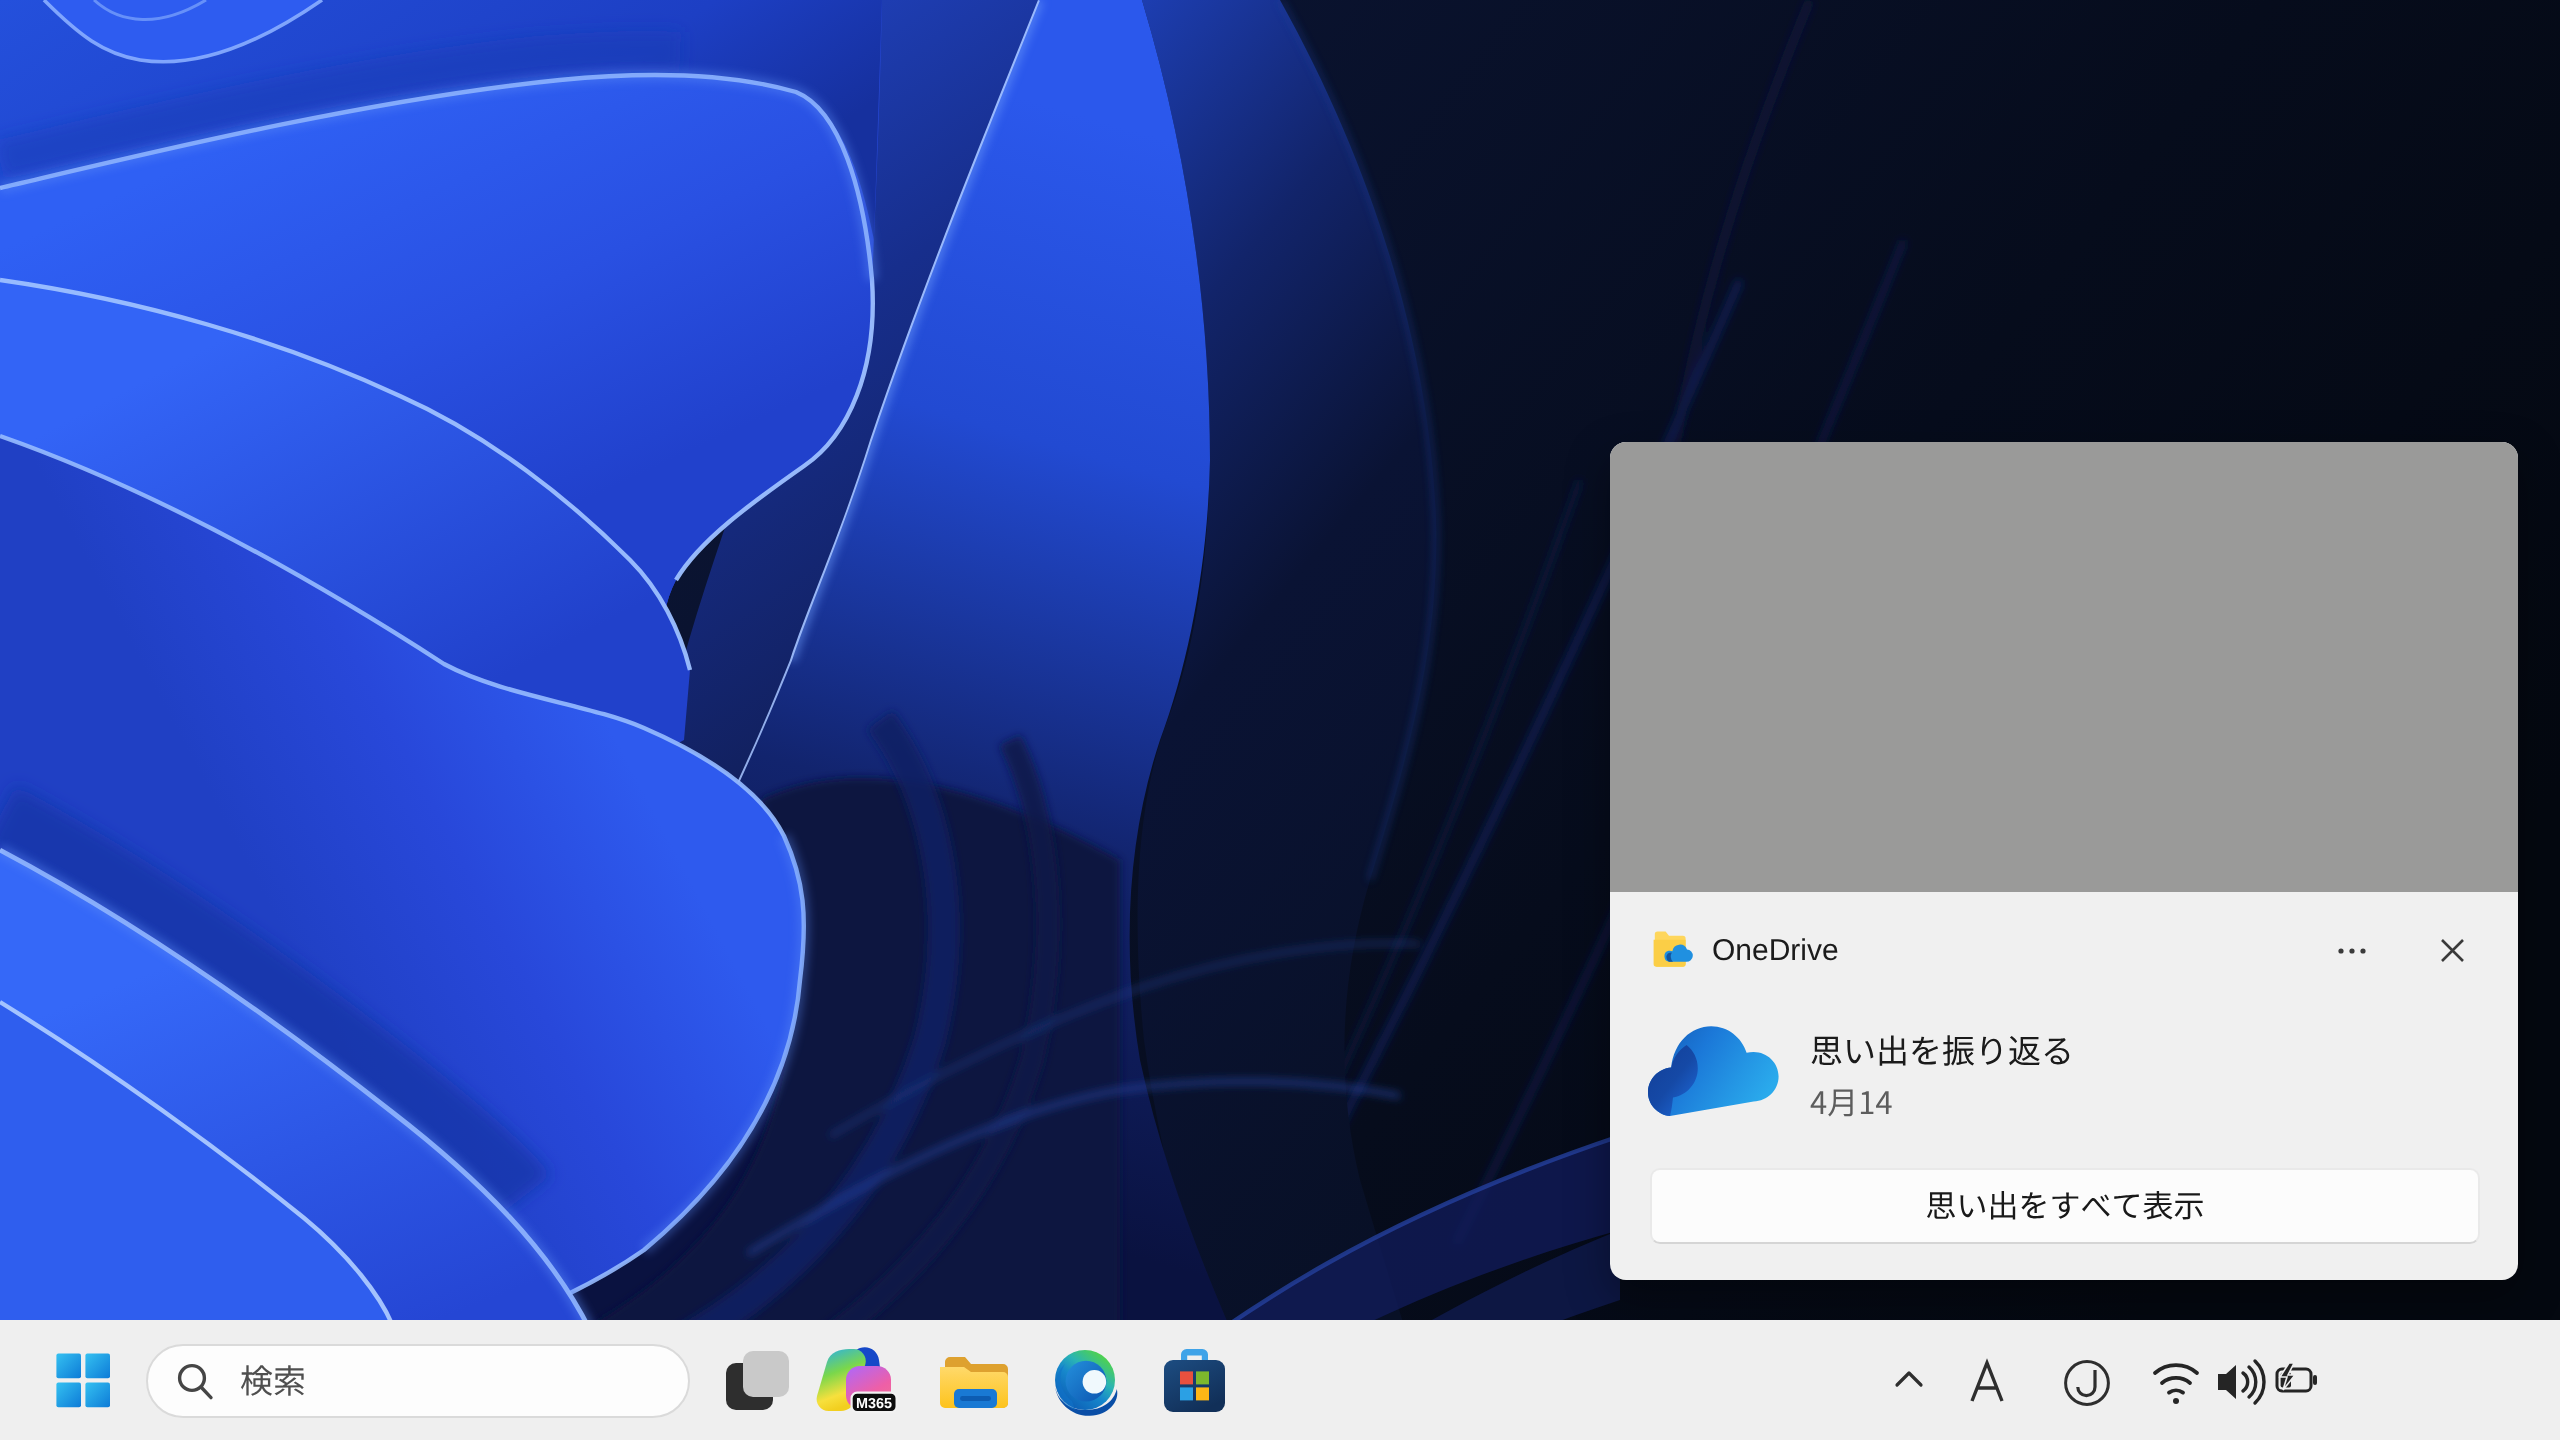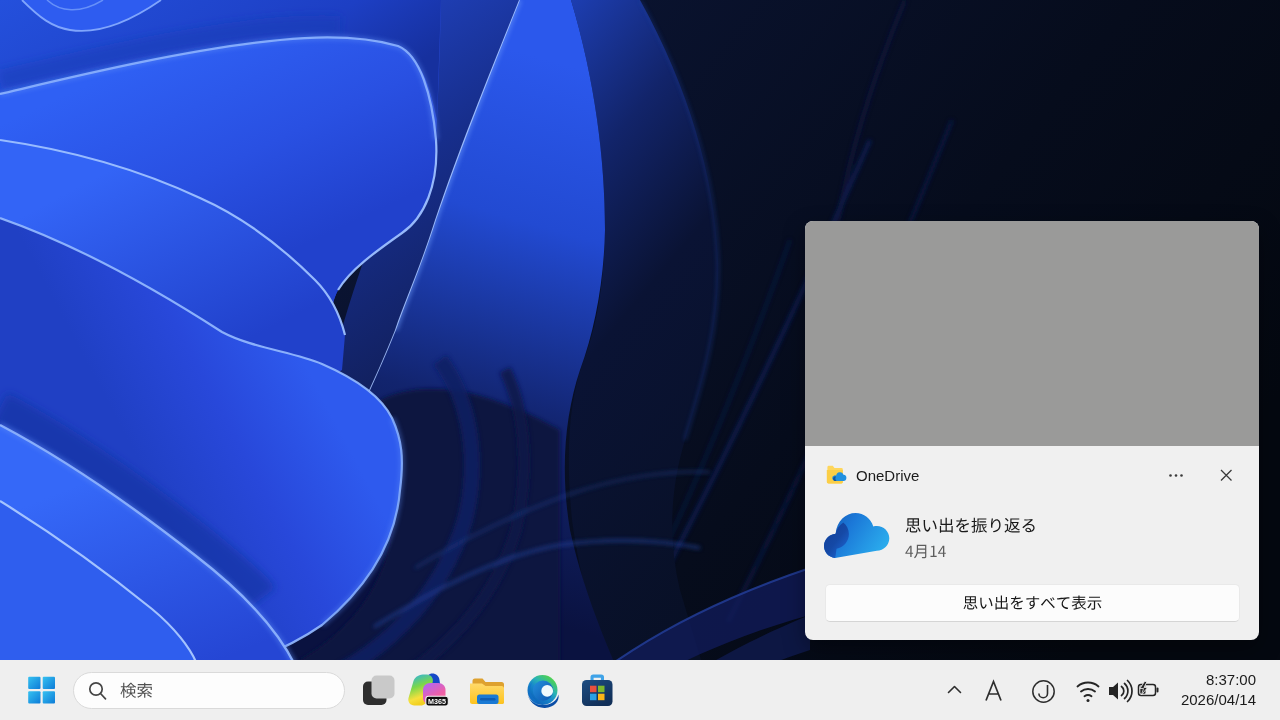--- a/index.html
+++ b/index.html
@@ -315,18 +315,14 @@
       </g>
     </g>
 
     <g>
       <rect x="1138.5" y="24.5" width="17" height="11" rx="2.5" fill="none" stroke="#252525" stroke-width="1.5"></rect>
       <rect x="1140.3" y="26.3" width="5.2" height="7.4" rx="1" fill="#252525"></rect>
       <rect x="1156.5" y="27.5" width="2" height="5" rx="1" fill="#252525"></rect>
       <path d="M1144.5,21.5 l-4.5,7 h3.5 l-2,6.5 l6,-7.5 h-3.5 l3,-6 z" fill="#252525" stroke="#efefef" stroke-width="0.8"></path>
     </g>
   </svg>
-  <div class="tbtxt">
-        <div>8:37:00</div>
-        <div>2026/04/14</div>
-      </div>
 </div>
 </div>
 
 </body></html>

